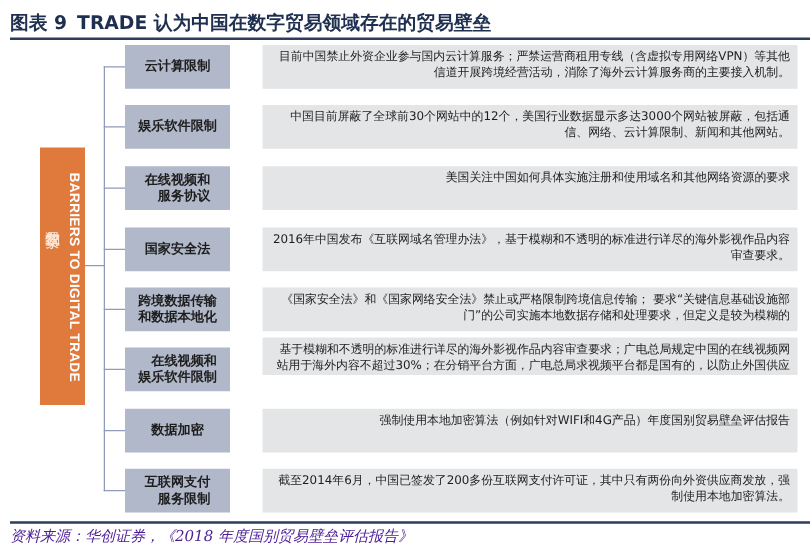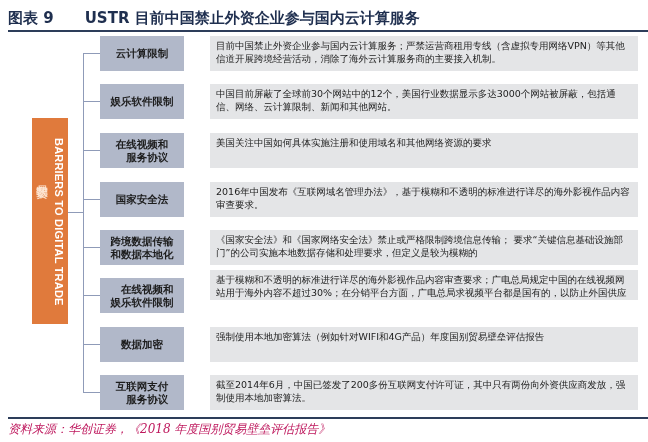--- a/index.html
+++ b/index.html
@@ -1,49 +1,49 @@
 <!DOCTYPE html>
 <html><head>
   <meta charset="utf-8">
   <style>
     html, body { margin: 0; padding: 0; background: #ffffff; }
     body { width: 648px; height: 442px; position: relative; overflow: hidden;
            font-family: "DejaVu Sans", "Liberation Sans", sans-serif; color: #222; }
     .title-bar { position: absolute; left: 8px; top: 6px; width: 640px; height: 24px;
                  font-size: 15px; font-weight: bold; color: #1f2f4f; white-space: nowrap; line-height: 24px; }
-    .title-bar .fig { margin-right: 31px; }
+    .title-bar .fig { margin-right: 8px; }
     .rule-top { position: absolute; left: 8px; top: 30px; width: 640px; height: 2px; background: #2d3d5a; }
     .rule-bottom { position: absolute; left: 8px; top: 417px; width: 640px; height: 2px; background: #2d3d5a; }
 
     .category-box { position: absolute; left: 32px; top: 118px; width: 36px; height: 206px;
                     background: #e07a3c; color: #fff; }
     .category-en { position: absolute; left: 19px; top: 4px; width: 16px; height: 200px;
                    writing-mode: vertical-rl; font-size: 11px; font-weight: bold;
                    font-family: "Liberation Sans", sans-serif; letter-spacing: 0.2px; line-height: 16px; text-align: center; }
     .category-zh { position: absolute; left: 2px; top: 58px; width: 16px;
                    writing-mode: vertical-rl; font-size: 12px; line-height: 16px; color: #fde7d5; }
 
     .connector-h { position: absolute; left: 68px; top: 212px; width: 16px; height: 1px; background: #8f9bb8; }
     .bracket-v { position: absolute; left: 83px; top: 53px; width: 1px; height: 340px; background: #8f9bb8; }
     .branch { position: absolute; left: 83px; width: 17px; height: 1px; background: #8f9bb8; }
 
     .label-box { position: absolute; left: 100px; width: 84px; height: 35px; background: #b1b8c9;
                  display: flex; align-items: center; justify-content: center; text-align: right;
                  font-size: 10.5px; font-weight: bold; color: #1d1d1d; line-height: 13px; }
     .desc-box { position: absolute; left: 210px; width: 428px; height: 35px; background: #e4e5e7;
                 box-sizing: border-box; padding: 3px 6px; font-size: 9.5px; line-height: 13px; color: #1d1d1d;
-                overflow: hidden; }
-    .source { position: absolute; left: 8px; top: 421px; font-size: 12px; font-style: italic; color: #be185d;
+                overflow: hidden; text-align: right; }
+    .source { position: absolute; left: 8px; top: 421px; font-size: 12px; font-style: italic; color: #4c1d95;
               white-space: nowrap; font-family: "DejaVu Serif", serif; }
   </style>
 </head>
 <body>
 
 <div class="title-bar">
-  <span class="fig">图表 9</span><span>USTR 目前中国禁止外资企业参与国内云计算服务</span>
+  <span class="fig">图表 9</span><span>TRADE 认为中国在数字贸易领域存在的贸易壁垒</span>
 </div>
 <div class="rule-top"></div>
 
 <div class="category-box">
   <div class="category-en">BARRIERS TO DIGITAL TRADE</div>
   <div class="category-zh">数字贸易</div>
 </div>
 
 <div class="connector-h"></div>
 <div class="bracket-v"></div>
@@ -83,17 +83,17 @@
 <div class="label-box" style="top:278px; white-space:pre-line"><span>在线视频和
 娱乐软件限制</span></div>
 <div class="desc-box" style="top:270px; height:30px">基于模糊和不透明的标准进行详尽的海外影视作品内容审查要求；广电总局规定中国的在线视频网站用于海外内容不超过30%；在分销平台方面，广电总局求视频平台都是国有的，以防止外国供应商获得许可。</div>
 
 <div class="label-box" style="top:327px">
     <span>数据加密</span>
   </div>
 <div class="desc-box" style="top:327px">强制使用本地加密算法（例如针对WIFI和4G产品）年度国别贸易壁垒评估报告</div>
 
 <div class="label-box" style="top:375px; white-space:pre-line"><span>互联网支付
-服务协议</span></div>
+服务限制</span></div>
 <div class="desc-box" style="top:375px">截至2014年6月，中国已签发了200多份互联网支付许可证，其中只有两份向外资供应商发放，强制使用本地加密算法。</div>
 
 <div class="rule-bottom"></div>
 <div class="source">资料来源：华创证券，《2018 年度国别贸易壁垒评估报告》</div>
 
 </body></html>

